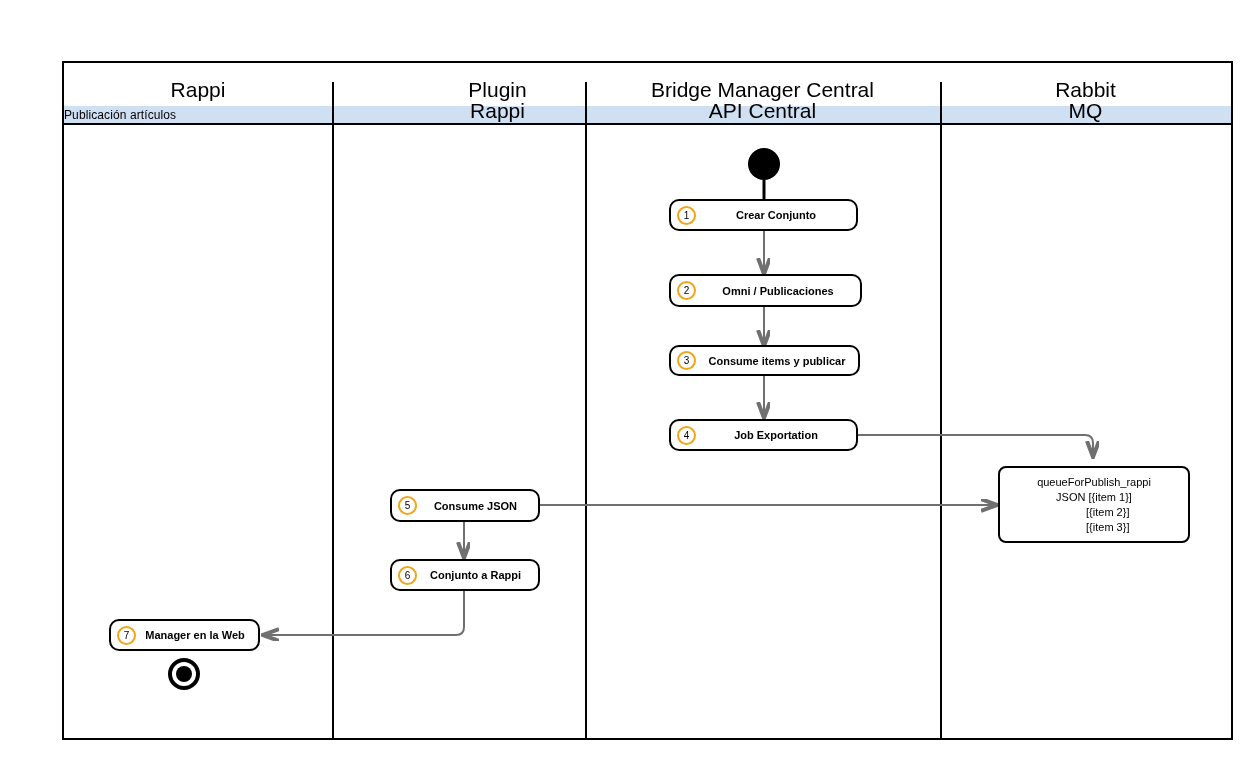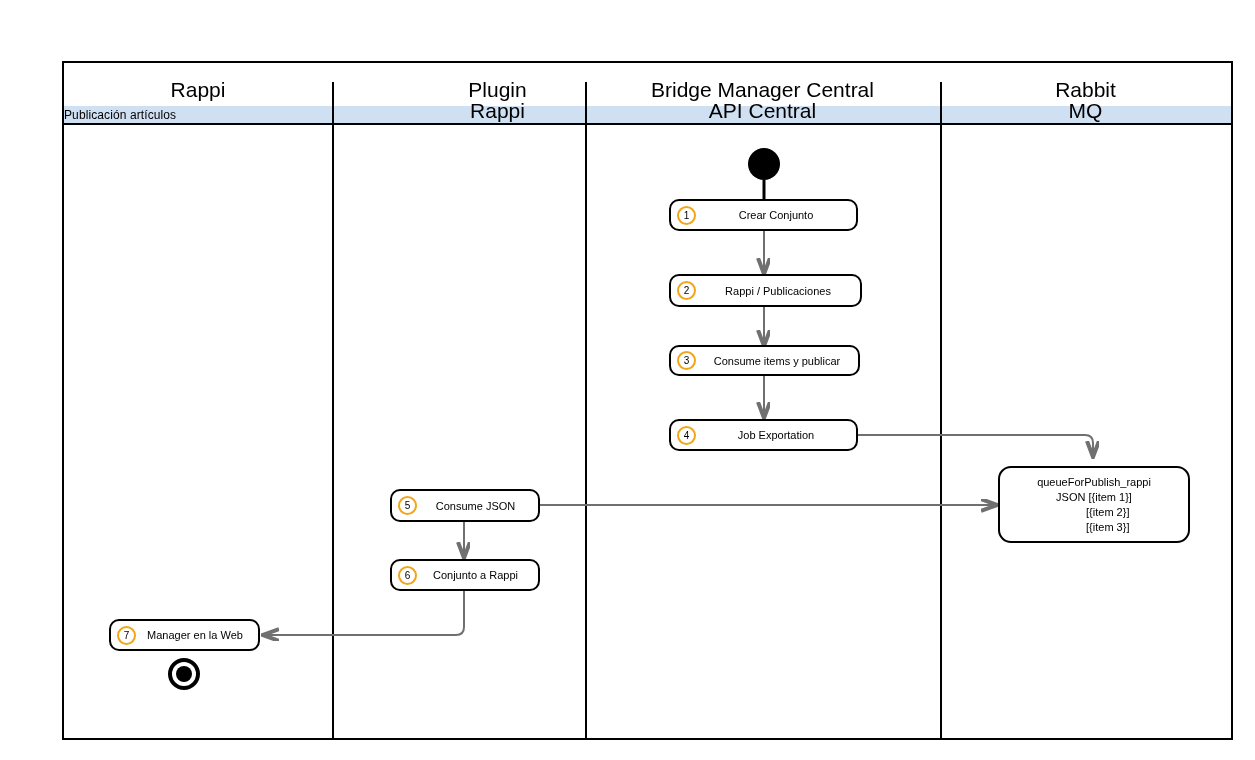--- a/index.html
+++ b/index.html
@@ -85,31 +85,32 @@
     justify-content: center;
     font-size: 10px;
     color: #000000;
     margin-left: 6px;
   }
   .node .node-label {
     flex: 1;
     text-align: center;
     padding: 0 6px;
     font-size: 11px;
+    font-weight: bold;
   }
   .node.labelled-left .node-label {
     text-align: center;
     padding-left: 2px;
   }
   
   .queue-node {
     position: absolute;
     box-sizing: border-box;
     border: 2px solid #000000;
-    border-radius: 13px;
+    border-radius: 8px;
     background: #ffffff;
     display: flex;
     flex-direction: column;
     align-items: center;
     justify-content: center;
     font-size: 11px;
     line-height: 15px;
     white-space: pre;
     text-align: center;
   }
@@ -209,21 +210,21 @@
 
   <div class="start-node" style="left:748px; top:148px;"></div>
 
   <div class="node" style="left:669px; top:199px; width:189px; height:32px;">
     <span class="badge">1</span>
     <span class="node-label">Crear Conjunto</span>
   </div>
 
   <div class="node" style="left:669px; top:274px; width:193px; height:33px;">
     <span class="badge">2</span>
-    <span class="node-label">Rappi / Publicaciones</span>
+    <span class="node-label">Omni / Publicaciones</span>
   </div>
 
   <div class="node" style="left:669px; top:345px; width:191px; height:31px;">
     <span class="badge">3</span>
     <span class="node-label">Consume items y publicar</span>
   </div>
 
   <div class="node" style="left:669px; top:419px; width:189px; height:32px;">
     <span class="badge">4</span>
     <span class="node-label">Job Exportation</span>

